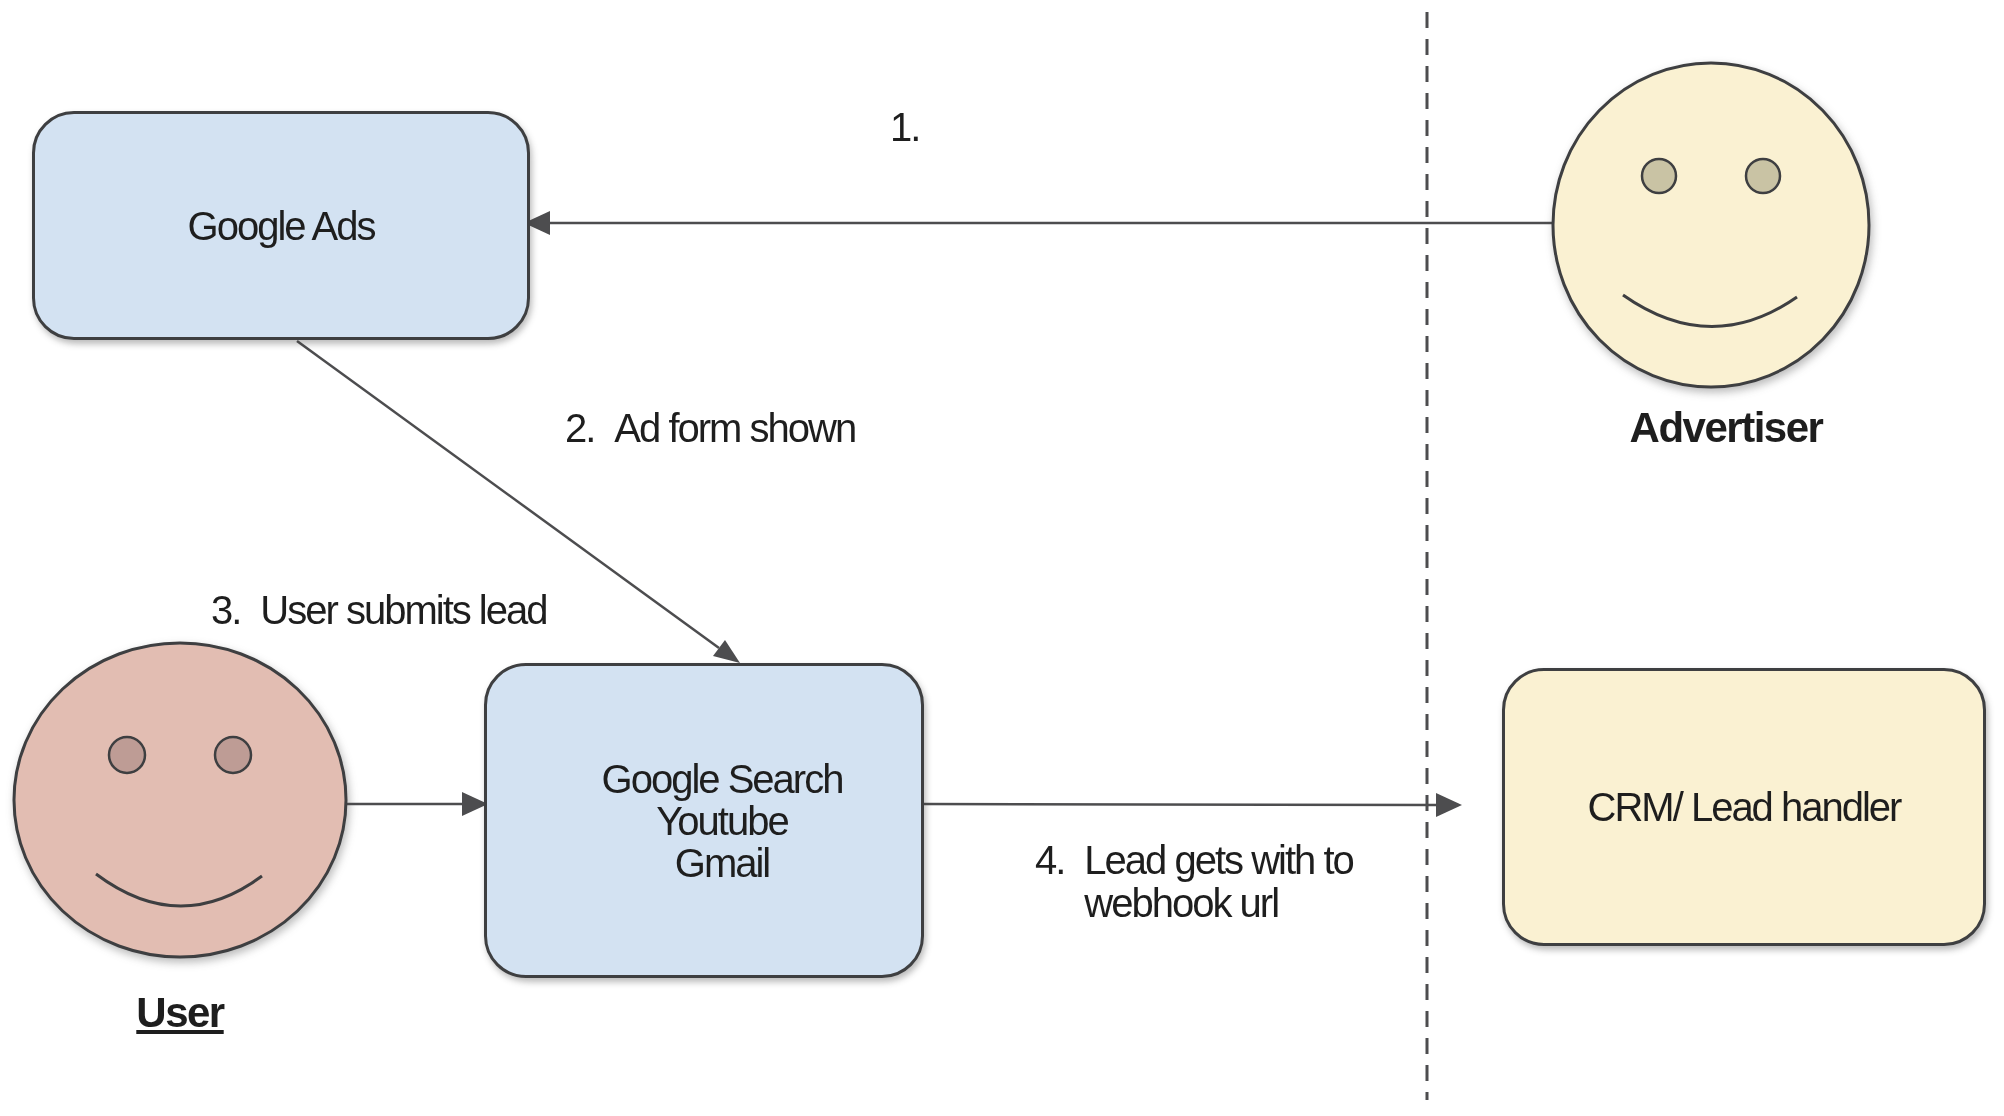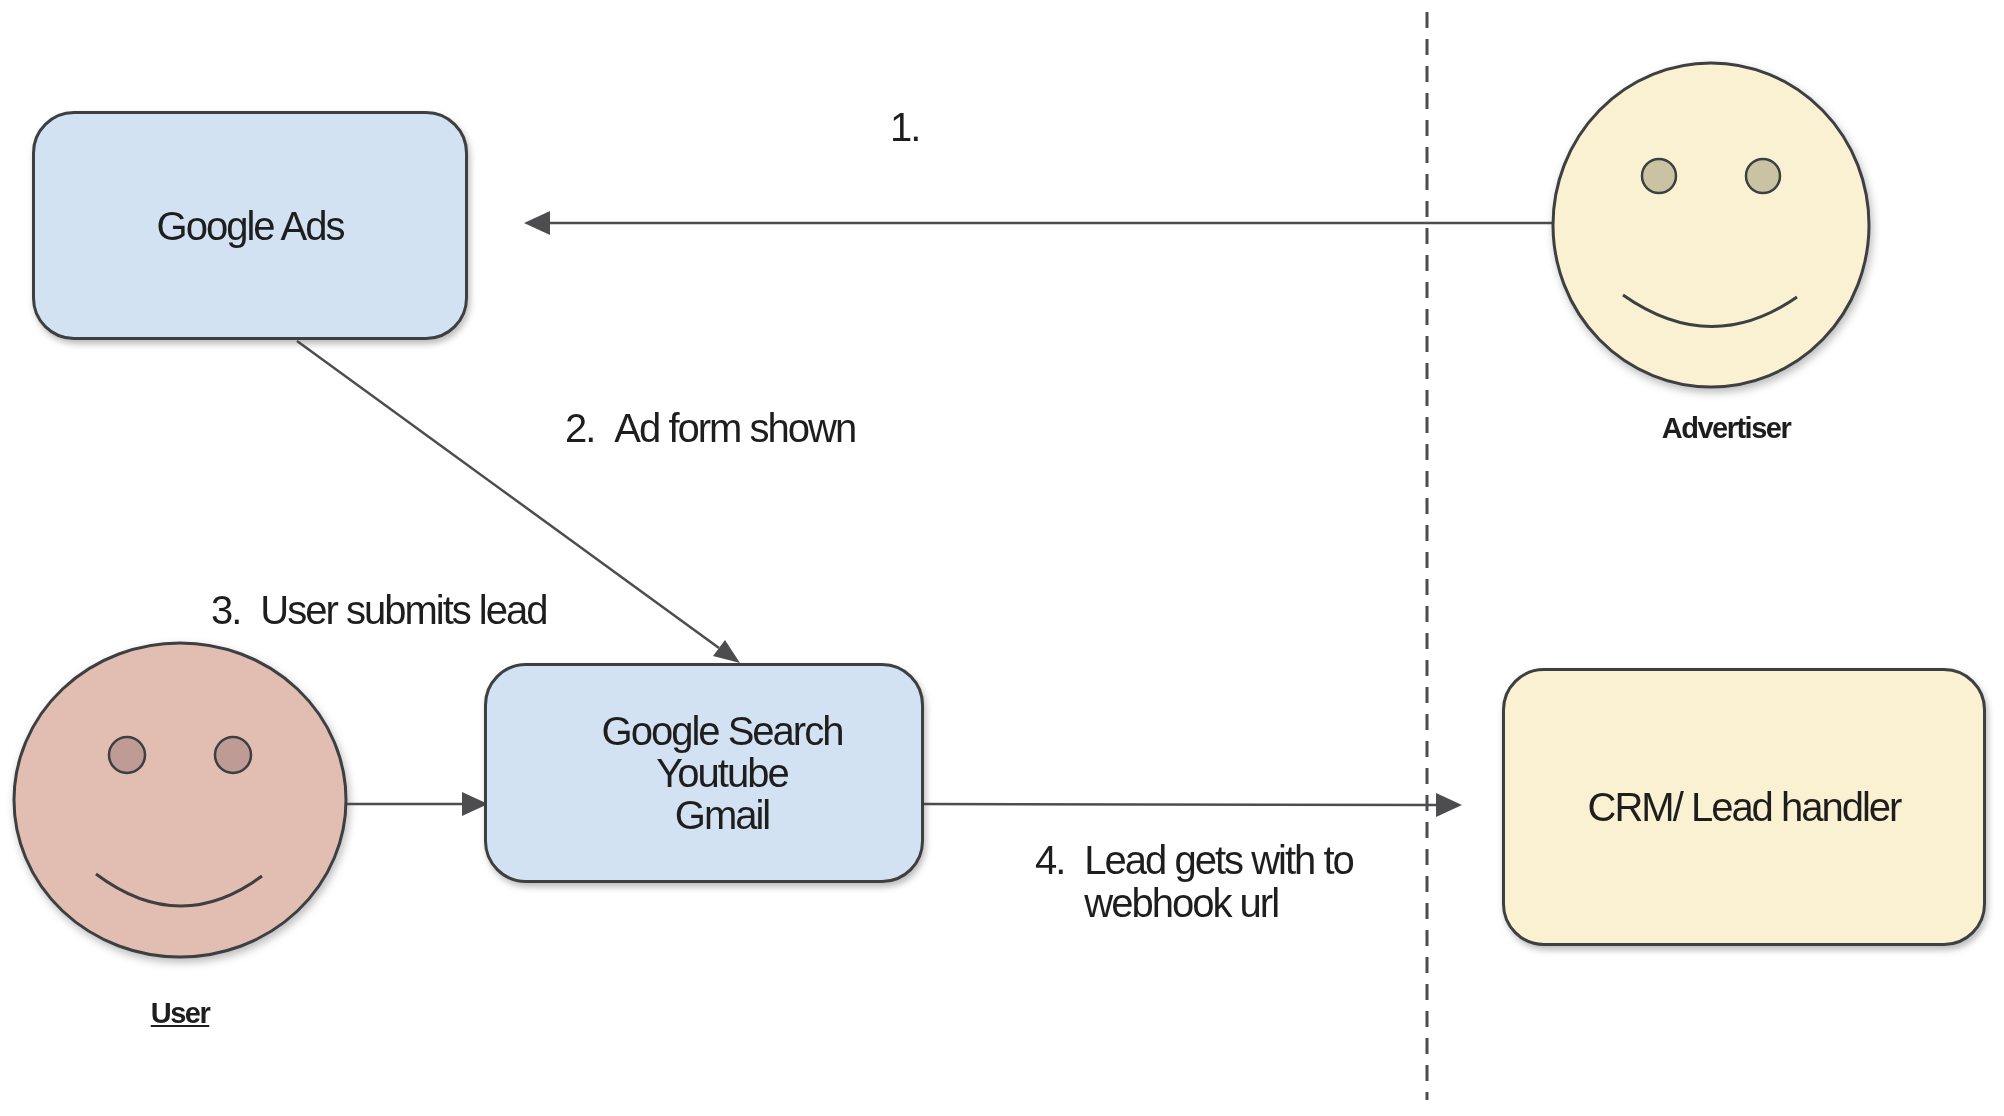--- a/index.html
+++ b/index.html
@@ -47,21 +47,21 @@
     font-size: 40px;
     letter-spacing: -2px;
     line-height: 43px;
   }
   .step .txt { white-space: pre-line; }
 
   .actor-label {
     position: absolute;
     width: 300px;
     text-align: center;
-    font-size: 29px;
+    font-size: 42px;
     font-weight: bold;
     letter-spacing: -1.5px;
     line-height: 42px;
   }
 
   svg .face-group { filter: drop-shadow(2px 4px 4px rgba(60,60,60,0.35)); }
 </style>
 </head>
 <body>
 
@@ -91,25 +91,25 @@
     </g>
 
     <g class="face-group">
       <ellipse cx="180" cy="800" rx="166" ry="157" style="fill: var(--user_skin,#e2bdb2); stroke: var(--stroke,#3e3f41);" stroke-width="3"></ellipse>
       <circle cx="127" cy="755" r="18" style="fill: var(--user_eye,#be9c95); stroke: var(--stroke,#3e3f41);" stroke-width="2.5"></circle>
       <circle cx="233" cy="755" r="18" style="fill: var(--user_eye,#be9c95); stroke: var(--stroke,#3e3f41);" stroke-width="2.5"></circle>
       <path d="M 96 874 Q 180 937 262 876" style="stroke: var(--stroke,#3e3f41);" stroke-width="3" fill="none"></path>
     </g>
   </svg>
 
-  <div class="node blue" style="left:32px; top:111px; width:436px; height:229px;">
+  <div class="node blue" style="left:32px; top:111px; width:498px; height:229px;">
     <span class="node-label">Google Ads</span>
   </div>
 
-  <div class="node blue" style="left:484px; top:663px; width:440px; height:220px;padding-left:36px;">
+  <div class="node blue" style="left:484px; top:663px; width:440px; height:315px;padding-left:36px;">
     <span class="node-label">Google Search
 Youtube
 Gmail</span>
   </div>
 
   <div class="node cream" style="left:1502px; top:668px; width:484px; height:278px;">
     <span class="node-label">CRM/ Lead handler</span>
   </div>
 
   <div class="step" style="left:890px; top:106px;">

